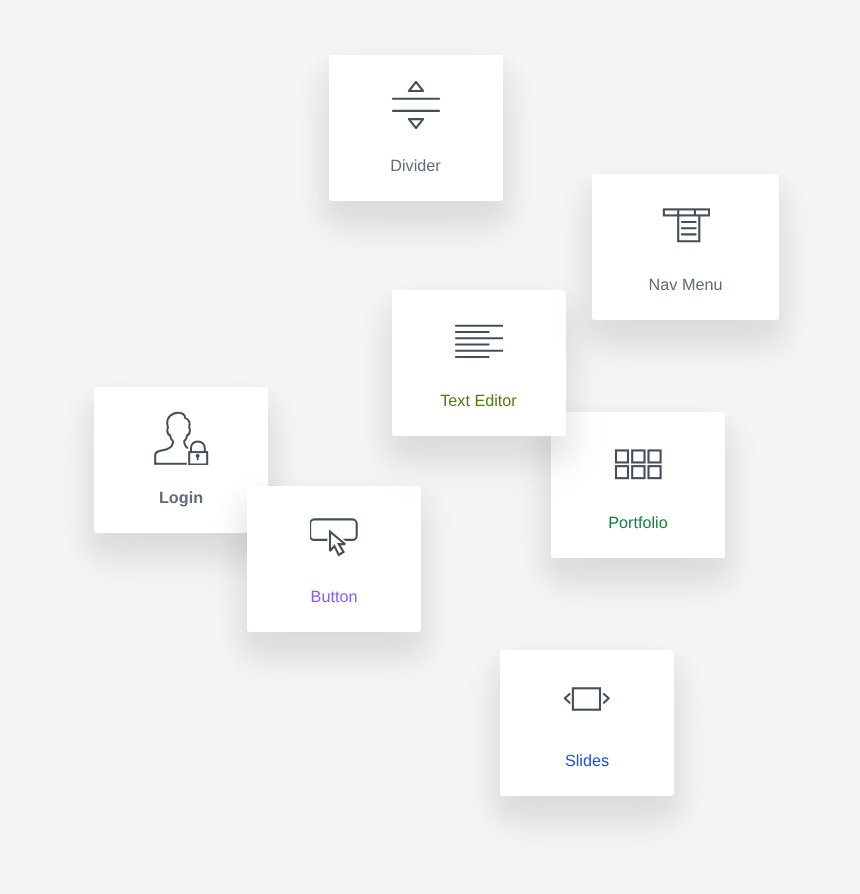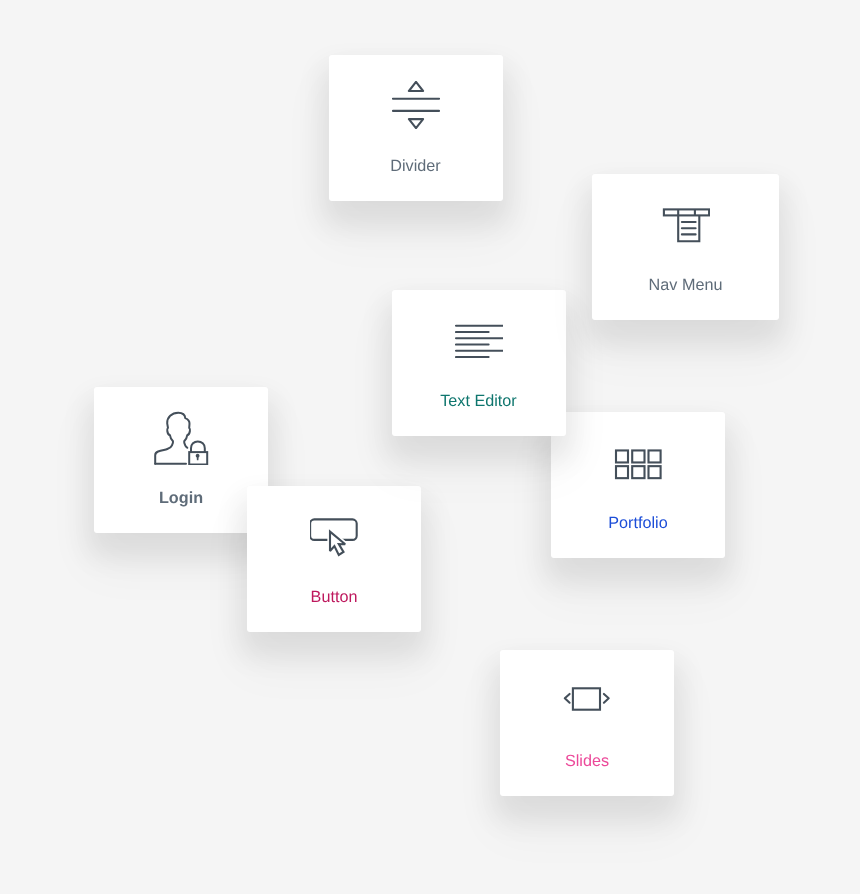--- a/index.html
+++ b/index.html
@@ -41,21 +41,21 @@
     </div>
     <div class="label" style="color: rgb(95, 108, 121);">Nav Menu</div>
   </div>
 
   <div class="card" id="card-text-editor" style="left: 391.5px; top: 290px; z-index: 5; background: rgb(255, 255, 255);">
     <div class="icon">
       <svg width="48" height="48" viewBox="0 0 48 48" fill="none">
         <path d="M1 8.7 H47.8 M1 15 H33.6 M1 21.2 H47.8 M1 27.5 H33.6 M1 33.7 H47.8 M1 40 H33.6" stroke="#444f5a" stroke-width="2.1" stroke-linecap="round"></path>
       </svg>
     </div>
-    <div class="label" style="color: #0f766e;">Text Editor</div>
+    <div class="label" style="color: #4d7c0f;">Text Editor</div>
   </div>
 
   <div class="card" id="card-login" style="left: 94px; top: 386.5px; z-index: 3; background: rgb(255, 255, 255);">
     <div class="icon">
       <svg width="56" height="56" viewBox="0 0 56 56" fill="none">
         <path d="M2.2 54.8 H33.0" stroke="#444f5a" stroke-width="2" stroke-linecap="round"></path>
         <path d="M2.2 54.8 V46.2 C2.2 44.2 3.3 43.2 5.1 42.5 C8.4 41.2 12.1 40.8 14.3 40.0
                  C16.6 39.2 18.3 38.0 19.0 36.3 C19.8 34.7 20.3 33.6 20.0 32.3
                  C18.3 30.6 17.3 28.6 17.0 26.3
                  C15.4 25.8 14.6 24.1 14.3 22.0 C14.1 20.5 14.3 19.4 15.0 19.0
@@ -78,38 +78,38 @@
         <g stroke="#444f5a" stroke-width="2.1">
           <rect x="2" y="11.45" width="12" height="12"></rect>
           <rect x="18.2" y="11.45" width="12.3" height="12"></rect>
           <rect x="34.5" y="11.45" width="12.1" height="12"></rect>
           <rect x="2" y="27.15" width="12" height="12"></rect>
           <rect x="18.2" y="27.15" width="12.3" height="12"></rect>
           <rect x="34.5" y="27.15" width="12.1" height="12"></rect>
         </g>
       </svg>
     </div>
-    <div class="label" style="color: #1d4ed8;">Portfolio</div>
+    <div class="label" style="color: #15803d;">Portfolio</div>
   </div>
 
   <div class="card" id="card-button" style="left: 247px; top: 485.5px; z-index: 4; background: rgb(255, 255, 255);">
     <div class="icon">
       <svg width="48" height="48" viewBox="0 0 48 48" fill="none">
         <rect x="0.1" y="7.4" width="46.6" height="20.5" rx="4.2" stroke="#444f5a" stroke-width="2.1"></rect>
         <path d="M20 19.6 L35.2 32.2 L28.8 32.0 L33.5 39.9 L28.8 42.9 L24.4 34.0 L20 39.0 Z" fill="#ffffff" stroke="#ffffff" stroke-width="5.3" stroke-linejoin="miter" stroke-miterlimit="2.6"></path>
         <path d="M20 19.6 L35.2 32.2 L28.8 32.0 L33.5 39.9 L28.8 42.9 L24.4 34.0 L20 39.0 Z" fill="#ffffff" stroke="#444f5a" stroke-width="2.1" stroke-linejoin="miter" stroke-miterlimit="2.6"></path>
       </svg>
     </div>
-    <div class="label" style="color: #be185d;">Button</div>
+    <div class="label" style="color: #8b5cf6;">Button</div>
   </div>
 
   <div class="card" id="card-slides" style="left: 500px; top: 650px; z-index: 1; background: rgb(255, 255, 255);">
     <div class="icon">
       <svg width="48" height="48" viewBox="0 0 48 48" fill="none">
         <rect x="9.9" y="11.3" width="27.1" height="21.4" stroke="#444f5a" stroke-width="2.1"></rect>
         <path d="M6.6 16.9 L1.8 21.3 L6.6 25.7" stroke="#444f5a" stroke-width="2.1" stroke-linecap="round" stroke-linejoin="round"></path>
         <path d="M40.9 16.9 L45.7 21.3 L40.9 25.7" stroke="#444f5a" stroke-width="2.1" stroke-linecap="round" stroke-linejoin="round"></path>
       </svg>
     </div>
-    <div class="label" style="color: #ec4899;">Slides</div>
+    <div class="label" style="color: #1d4ed8;">Slides</div>
   </div>
 
 </div>
 
 </body></html>

